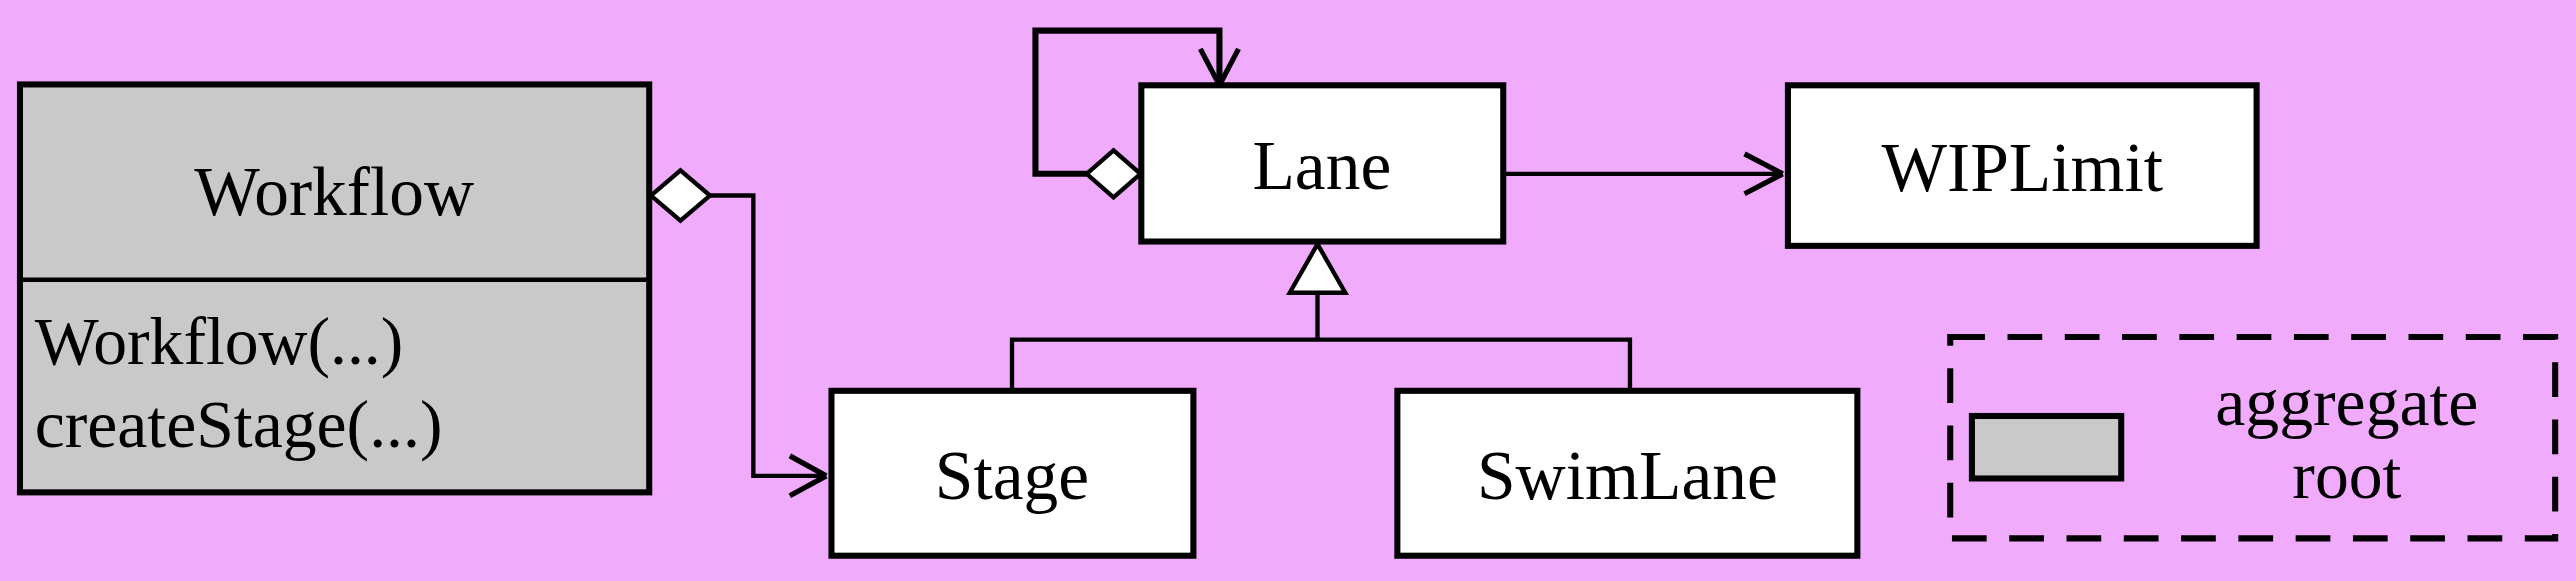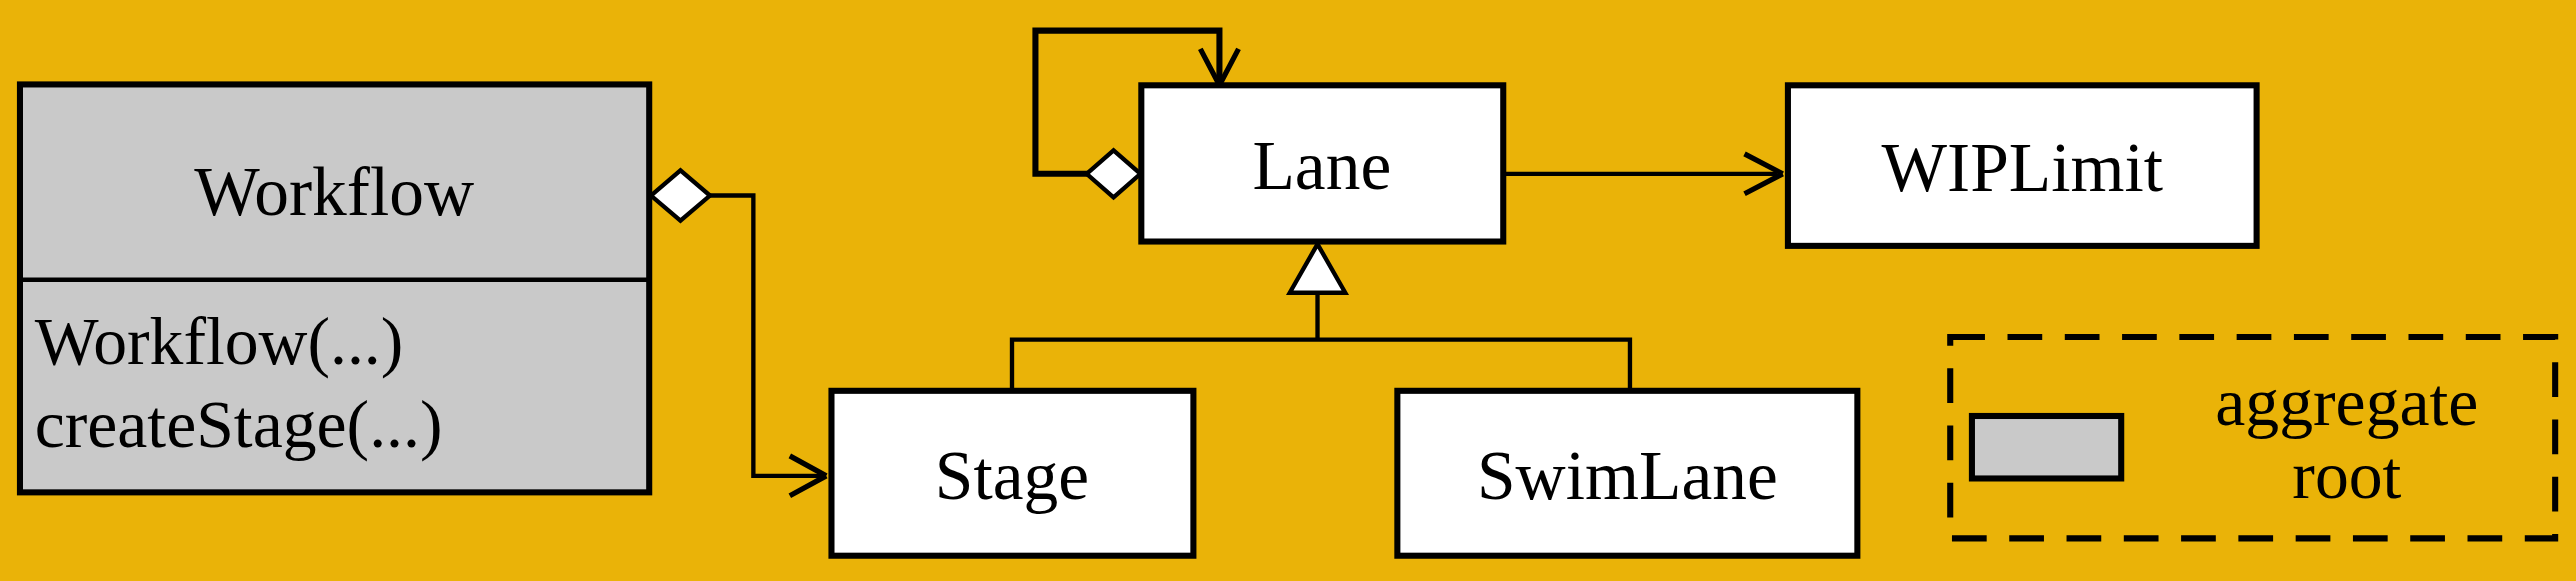--- a/index.html
+++ b/index.html
@@ -1,20 +1,20 @@
 <!DOCTYPE html>
 <html style="font-size:14px"><head>
 <meta charset="utf-8">
 <style>
   html, body { margin: 0; padding: 0; background: #ffffff; }
   .canvas {
     position: relative;
     width: 2576px;
     height: 582px;
-    background: #eab308;
+    background: #f0abfc;
     overflow: hidden;
   }
   svg { display: block; }
   text {
     font-family: "Liberation Serif", "DejaVu Serif", serif;
     fill: #000000;
   }
   .class-name   { font-size: 80px; text-anchor: middle; }
   .method-text  { font-size: 78px; text-anchor: start; }
   .legend-text  { font-size: 78px; text-anchor: middle; }

